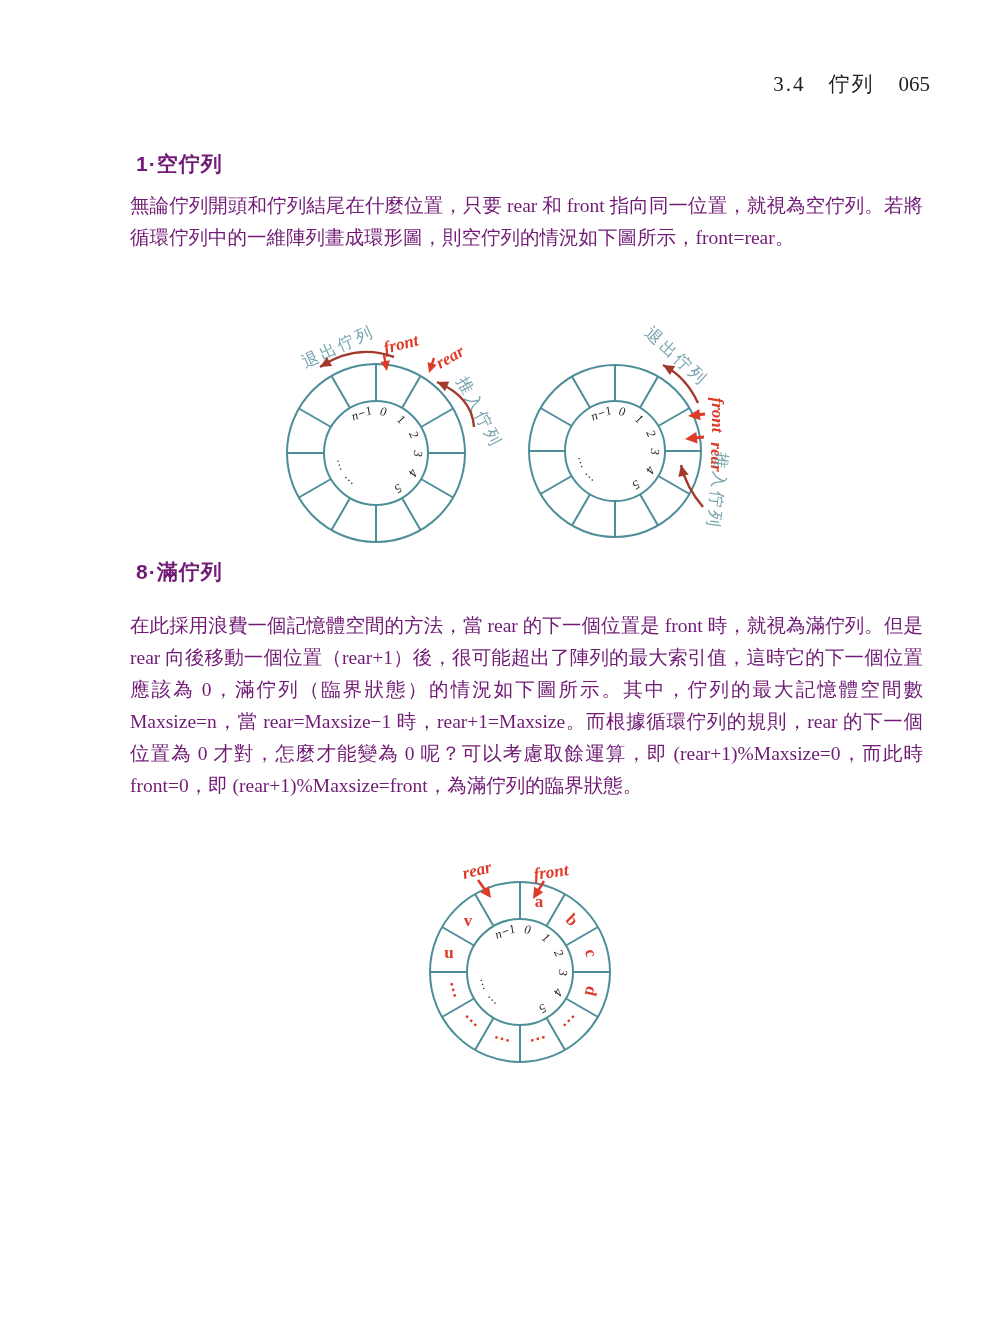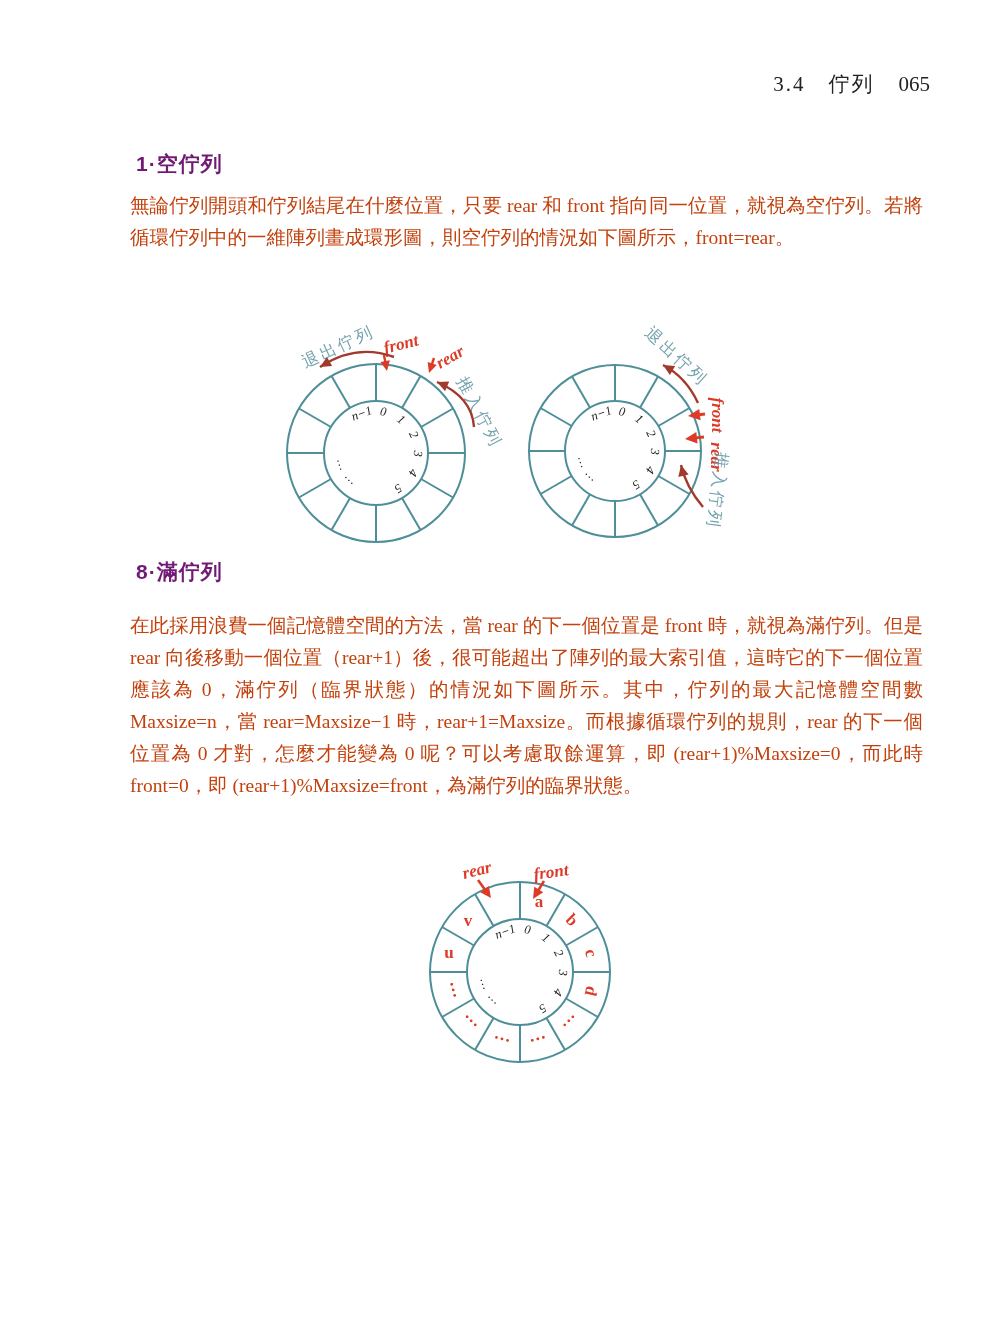--- a/index.html
+++ b/index.html
@@ -4,21 +4,21 @@
 <style>
   html,body{margin:0;padding:0;background:#ffffff;}
   .page{position:relative;width:1000px;height:1341px;background:#ffffff;overflow:hidden;
         font-family:"Liberation Serif",serif;color:#1c1c1c;}
   .hdr{position:absolute;top:70px;right:70px;font-size:21px;color:#222;
        display:flex;gap:24px;align-items:baseline;}
   .hdr .sec{letter-spacing:2px;}
   h2.title{position:absolute;left:136px;margin:0;font-family:"Liberation Sans",sans-serif;
        font-weight:700;font-size:21px;color:#701a75;letter-spacing:1px;}
   p.body{position:absolute;left:130px;width:793px;margin:0;font-size:19.5px;
-       line-height:32px;text-align:justify;color:#c2410c;}
+       line-height:32px;text-align:justify;color:#701a75;}
   .dg{position:absolute;}
   svg text{user-select:none;}
 </style>
 </head>
 <body>
 
 <div class="page">
 
   <div class="hdr">
     <span class="sec">3.4　佇列</span>

